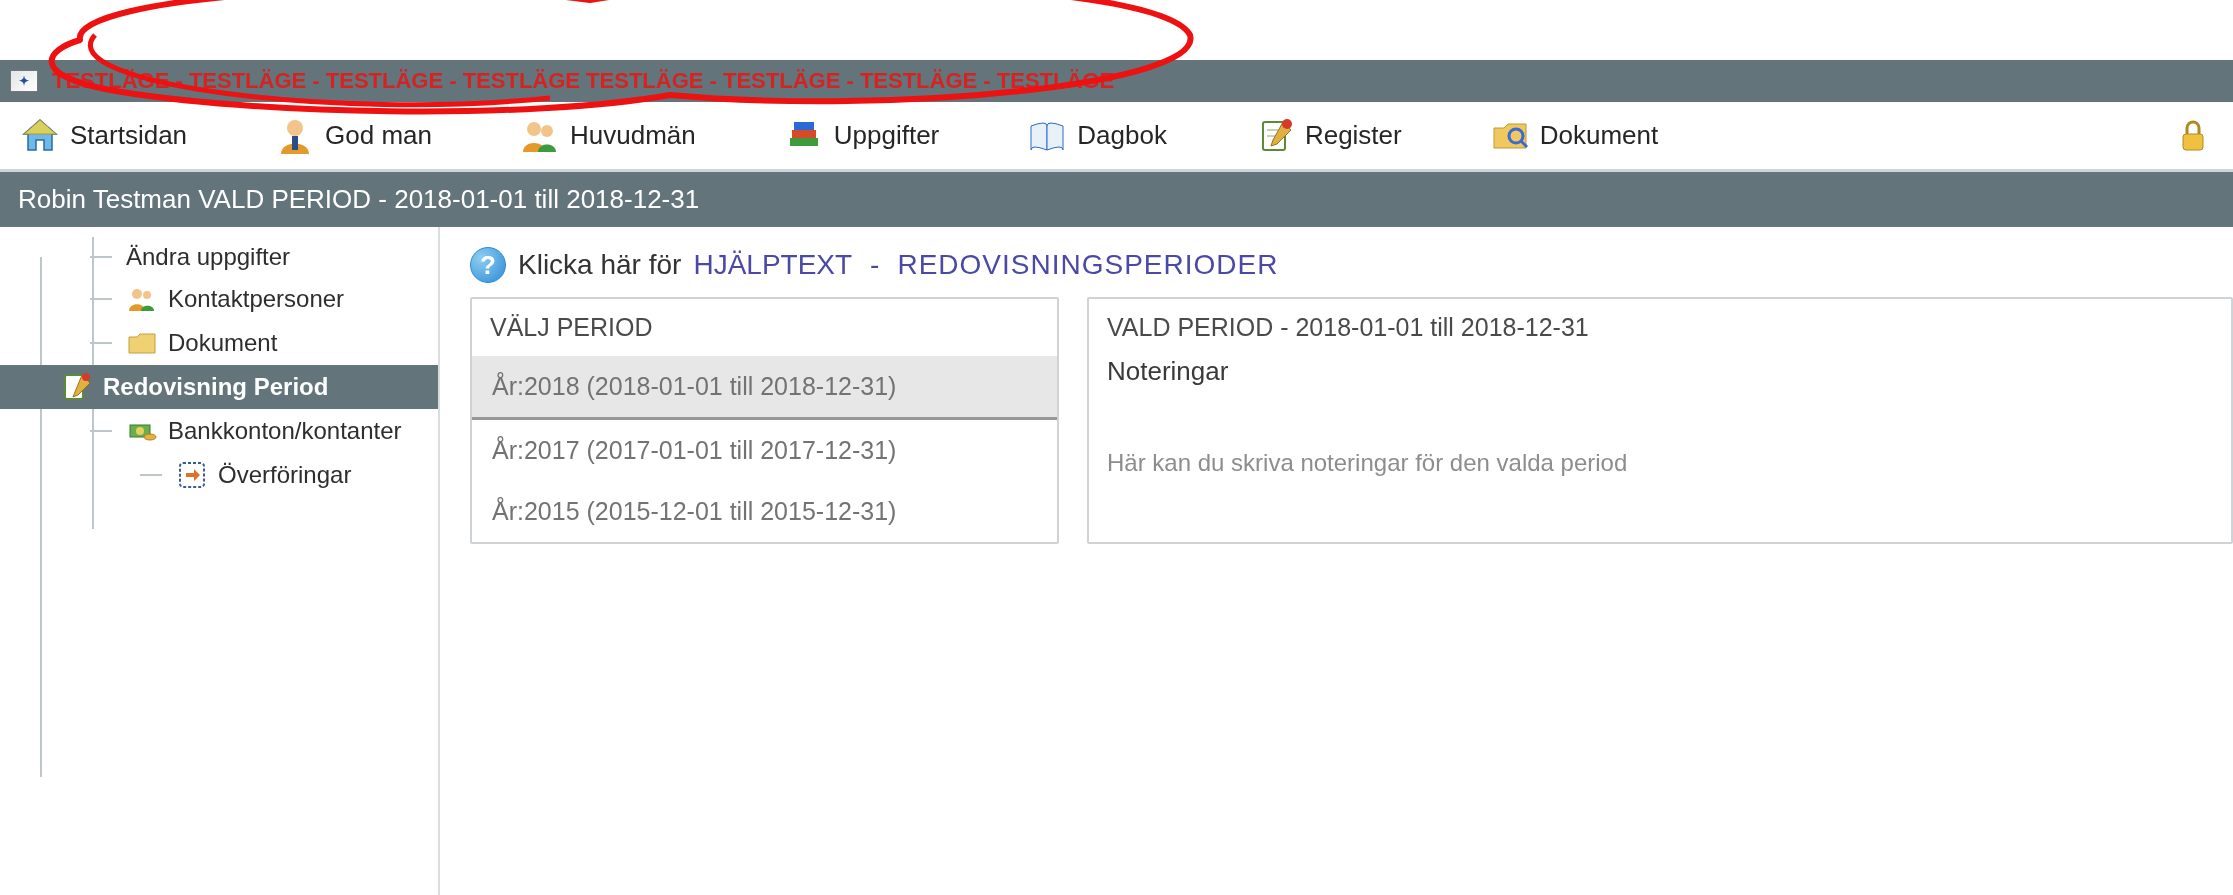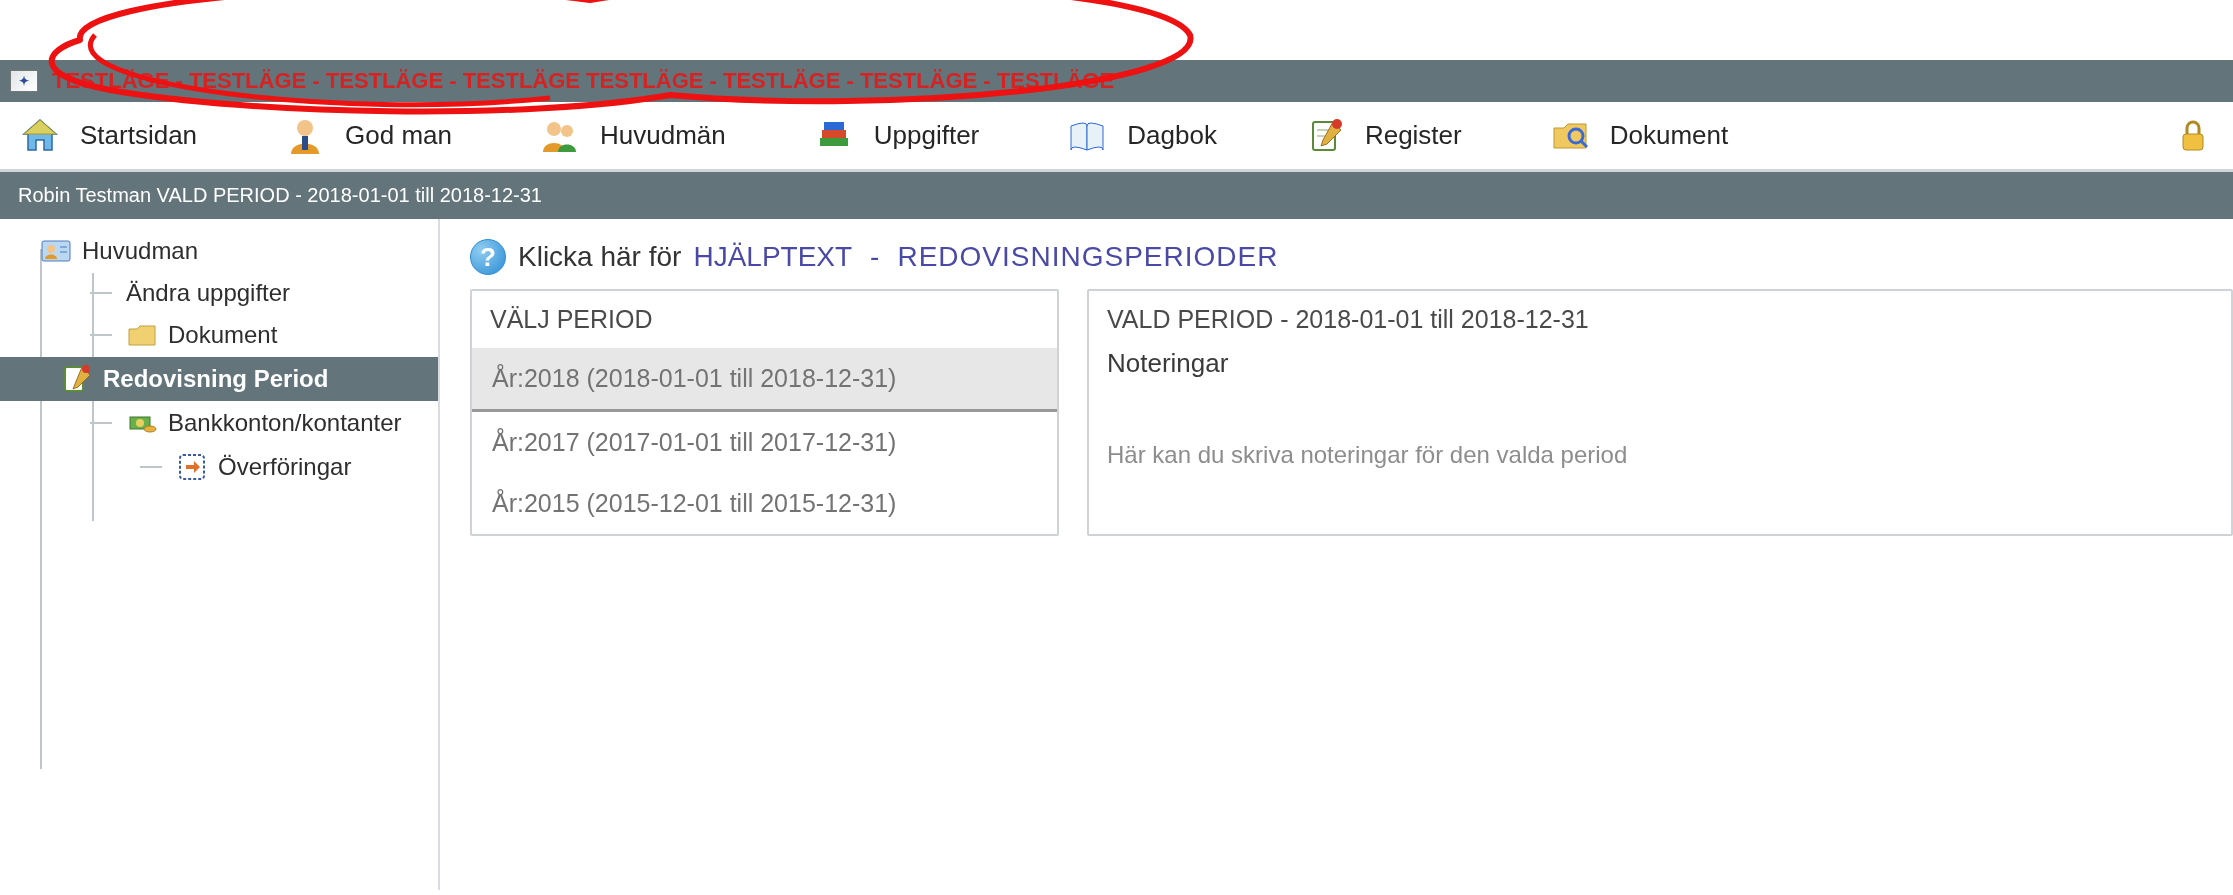--- a/index.html
+++ b/index.html
@@ -47,29 +47,29 @@
 
   .toolbar {
     background: #fff;
     border-bottom: 3px solid #cfd5d9;
     height: 70px;
     display: flex;
     align-items: center;
     padding: 0 20px;
     gap: 88px;
   }
-  .tb-item { display:flex; align-items:center; gap:20px; cursor:pointer; }
+  .tb-item { display:flex; align-items:center; gap:10px; cursor:pointer; }
   .tb-item .lbl { font-size:26px; color:#262626; }
   .tb-icon { width:40px; height:40px; display:flex; align-items:center; justify-content:center; }
   .tb-icon svg { width:40px; height:40px; }
 
   .context-bar {
     background: #63747b;
     color: #fff;
-    font-size: 20px;
+    font-size: 26px;
     padding: 12px 18px;
   }
 
   .main {
     display:flex;
     height: calc(895px - 60px - 42px - 70px - 52px);
   }
 
   .tree {
     width: 440px;
@@ -252,38 +252,40 @@
 
 <div class="context-bar">
   <span>Robin Testman  VALD PERIOD - 2018-01-01 till 2018-12-31</span>
 </div>
 
 <div class="main">
   <div class="tree">
     <ul style="position:relative;">
       <span class="vbar" style="top:20px;height:520px;"></span>
       <li>
-        <div class="node lvl-0">
-          <span class="tree-icon">
-            <svg viewBox="0 0 32 32">
-                <rect x="2" y="6" width="28" height="20" rx="2" fill="#bcd8f0" stroke="#4a7ac0"></rect>
-                <circle cx="11" cy="14" r="4" fill="#f2c48a"></circle>
-                <path d="M5 24 C5 18 17 18 17 24 Z" fill="#e39a2a"></path>
-                <line x1="20" y1="12" x2="27" y2="12" stroke="#4a7ac0"></line>
-                <line x1="20" y1="17" x2="27" y2="17" stroke="#4a7ac0"></line>
-              </svg>
-          </span>
-          <span>Huvudman</span>
-        </div>
         <ul style="position:relative;">
           <span class="vbar2" style="top:0;height:160px;"></span>
           <li>
               <div class="node lvl-1">
             <span class="hbar"></span>
             <span>Ändra uppgifter</span>
+          </div>
+            </li>
+          <li>
+              <div class="node lvl-1">
+            <span class="hbar"></span>
+            <span class="tree-icon">
+              <svg viewBox="0 0 32 32">
+                    <circle cx="11" cy="11" r="5" fill="#f2c48a"></circle>
+                    <circle cx="21" cy="12" r="4" fill="#f2c48a"></circle>
+                    <path d="M3 28 C3 19 19 19 19 28 Z" fill="#e39a2a"></path>
+                    <path d="M15 28 C15 21 28 21 28 28 Z" fill="#3d9a3d"></path>
+                  </svg>
+            </span>
+            <span>Kontaktpersoner</span>
           </div>
             </li>
           <li>
               <div class="node lvl-1">
             <span class="hbar"></span>
             <span class="tree-icon">
               <svg viewBox="0 0 32 32">
                     <path d="M3 10 L11 10 L14 7 L29 7 L29 26 L3 26 Z" fill="#f0d070" stroke="#c0a040"></path>
                   </svg>
             </span>

